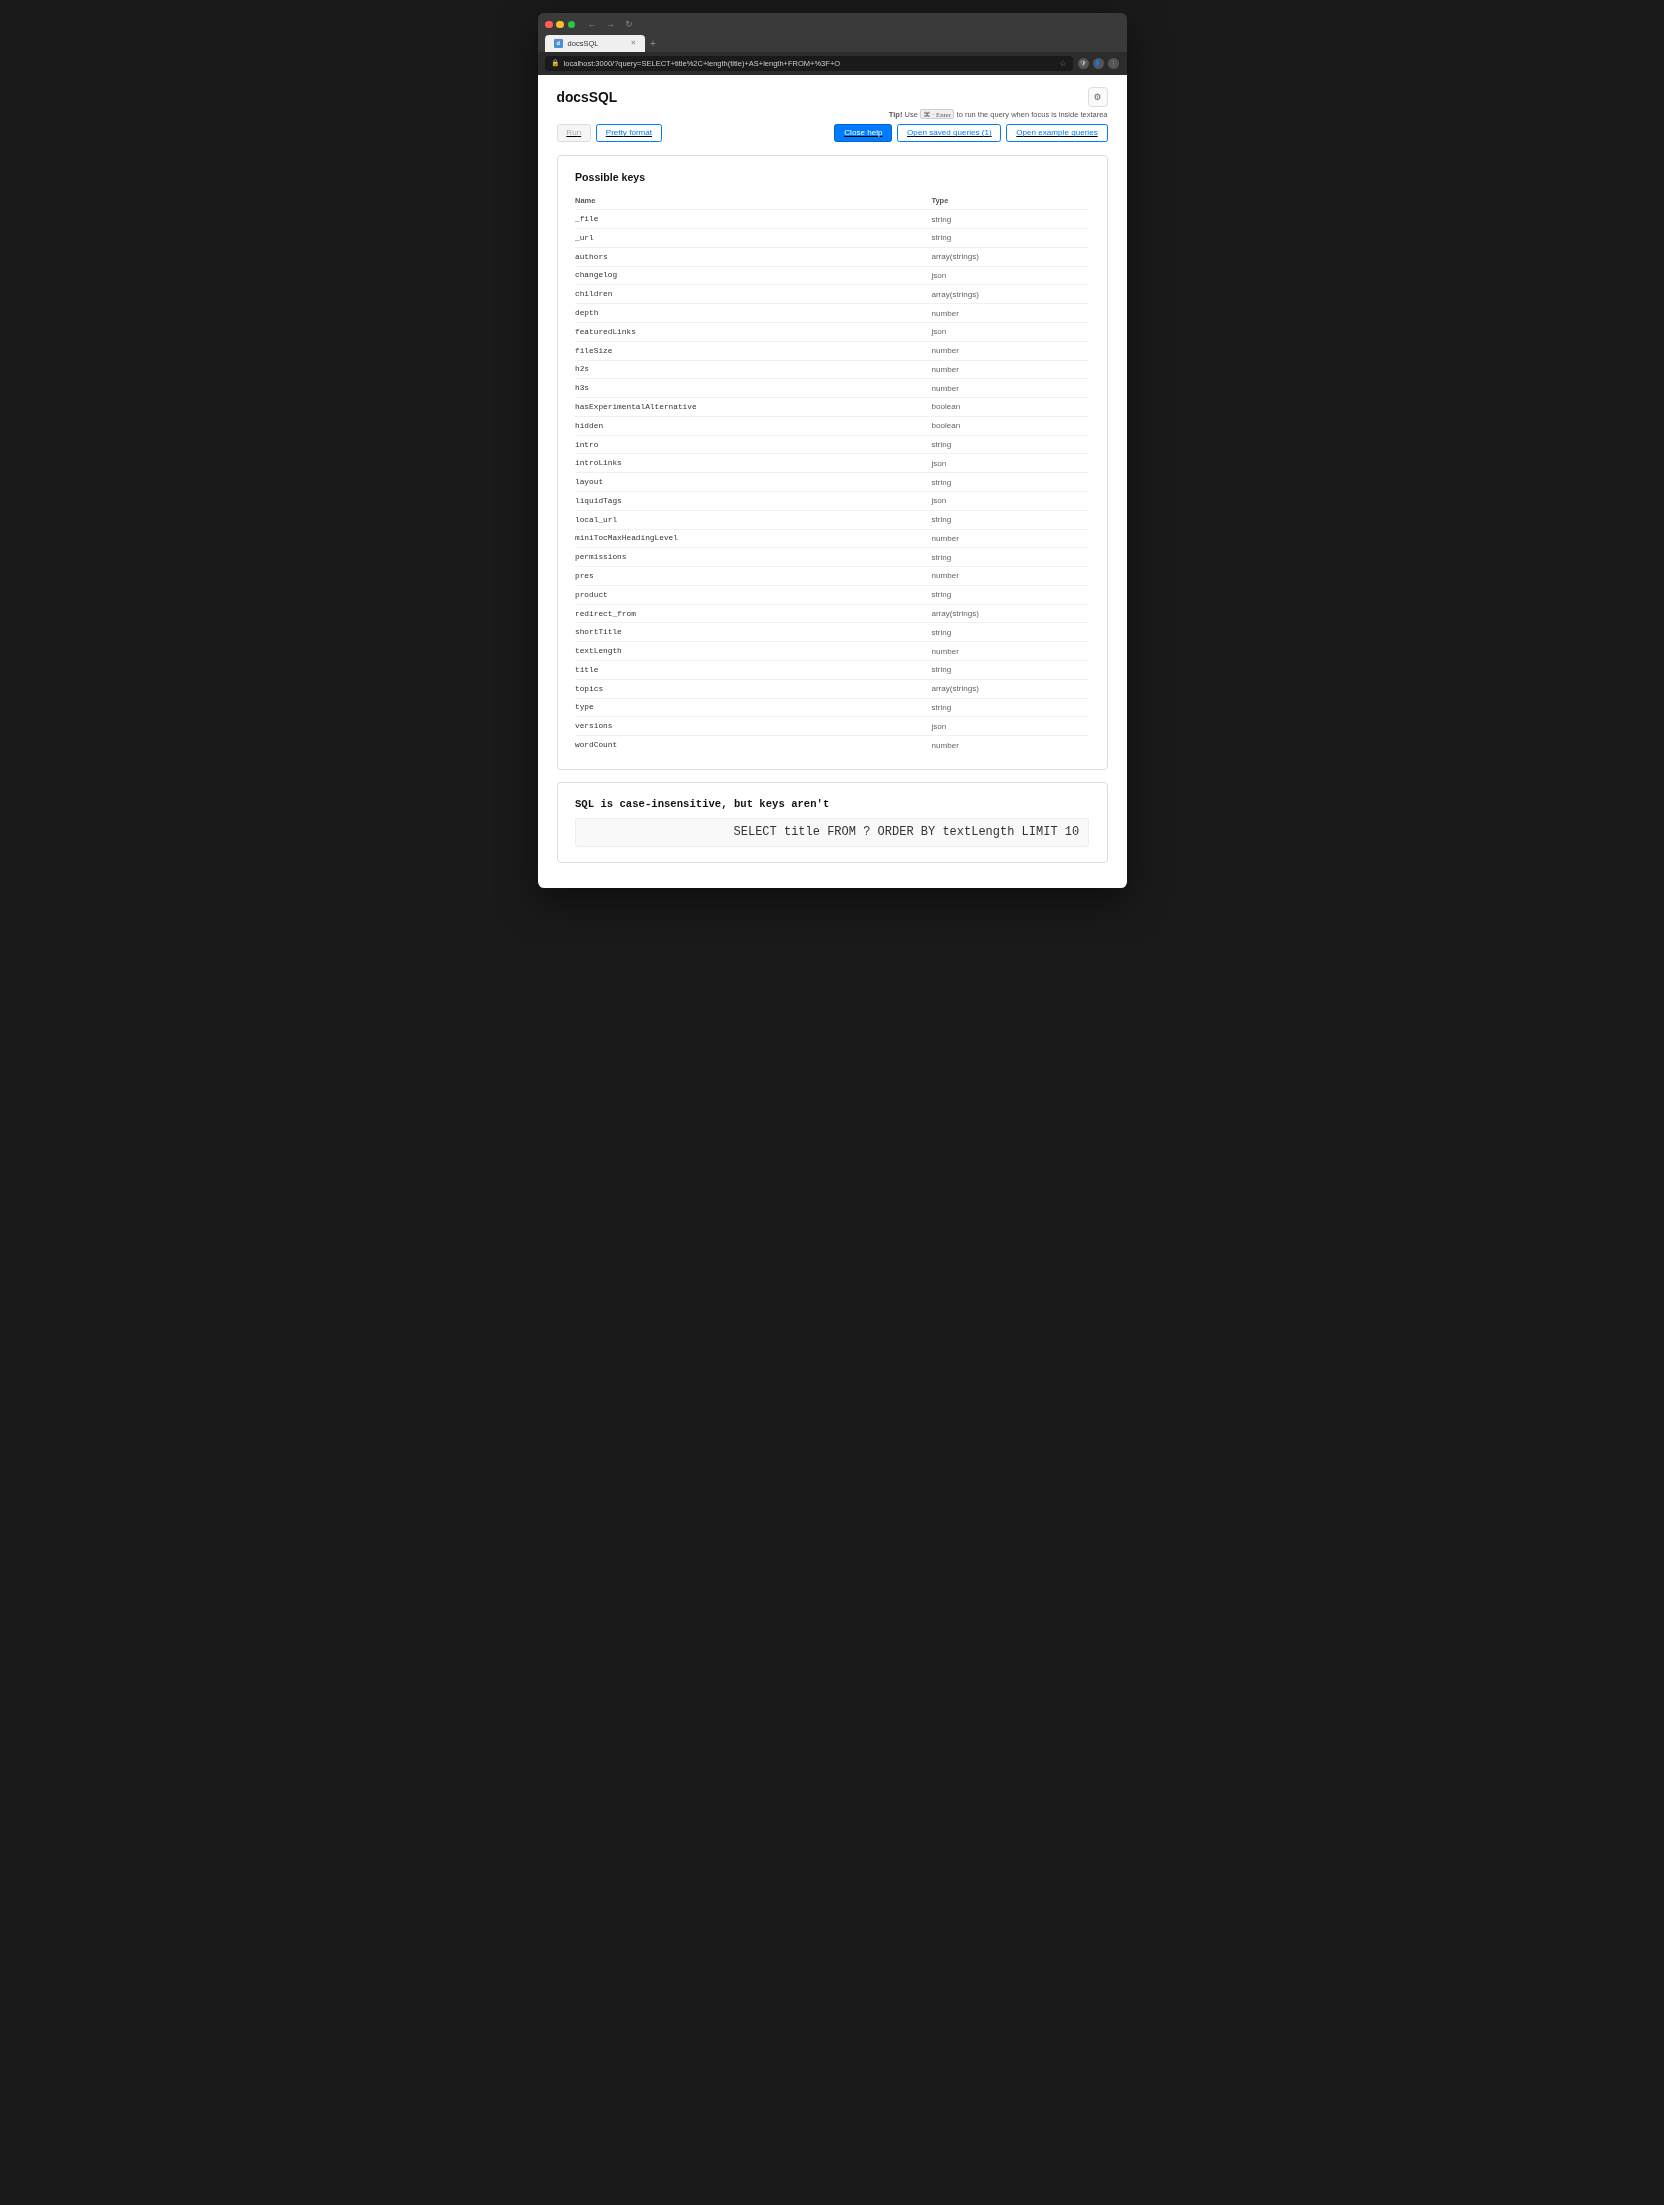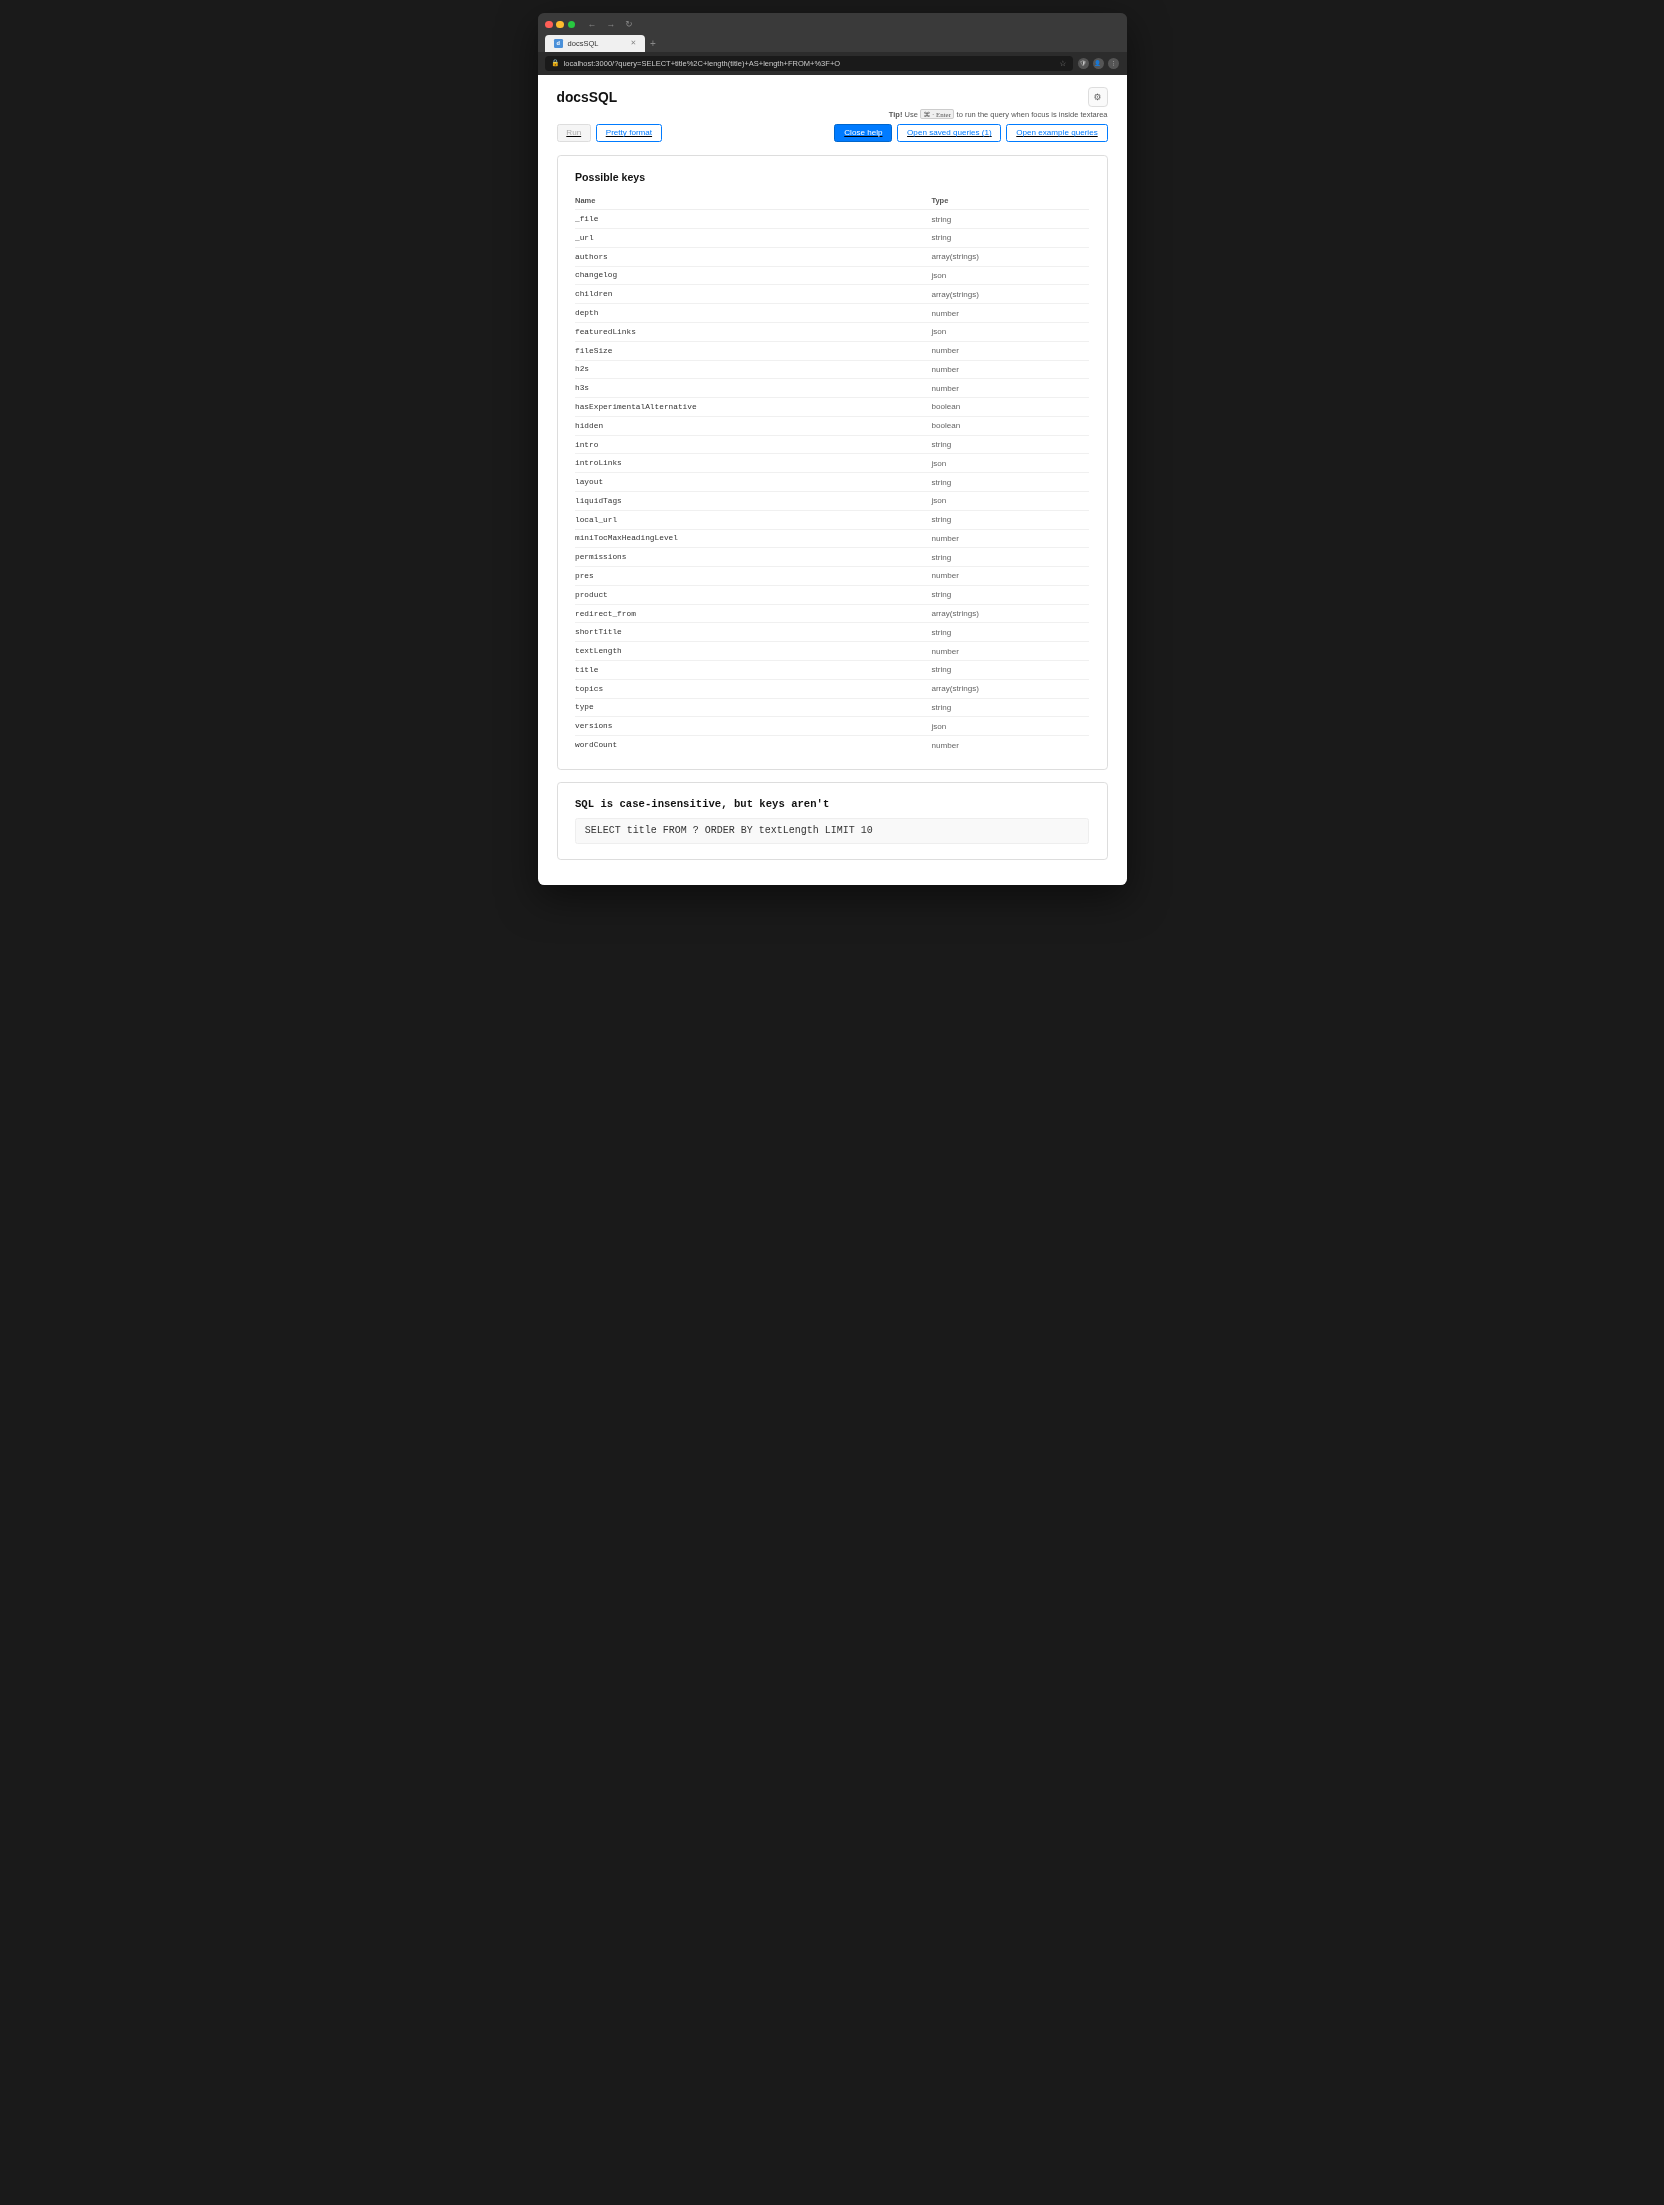--- a/index.html
+++ b/index.html
@@ -335,26 +335,27 @@
     .example-section h2 {
       font-size: 10.6px;
       font-weight: 600;
       color: #111;
       margin-bottom: 7.5px;
       font-family: Liberation Mono, monospace;
     }
 
     .example-code {
       font-family: 'Courier New', monospace;
-      font-size: 10px;
+      font-size: 12px;
       color: #333;
       background: #f9f9f9;
       padding: 6.3px 8.8px;
       border-radius: 2.5px;
       border: 0.6px solid #eee;
+      text-align: right;
     }
   </style>
 </head>
 <body>
 
 <div class="browser-window">
 
   <div class="browser-titlebar">
     <div class="browser-controls">
       <div class="traffic-lights">

